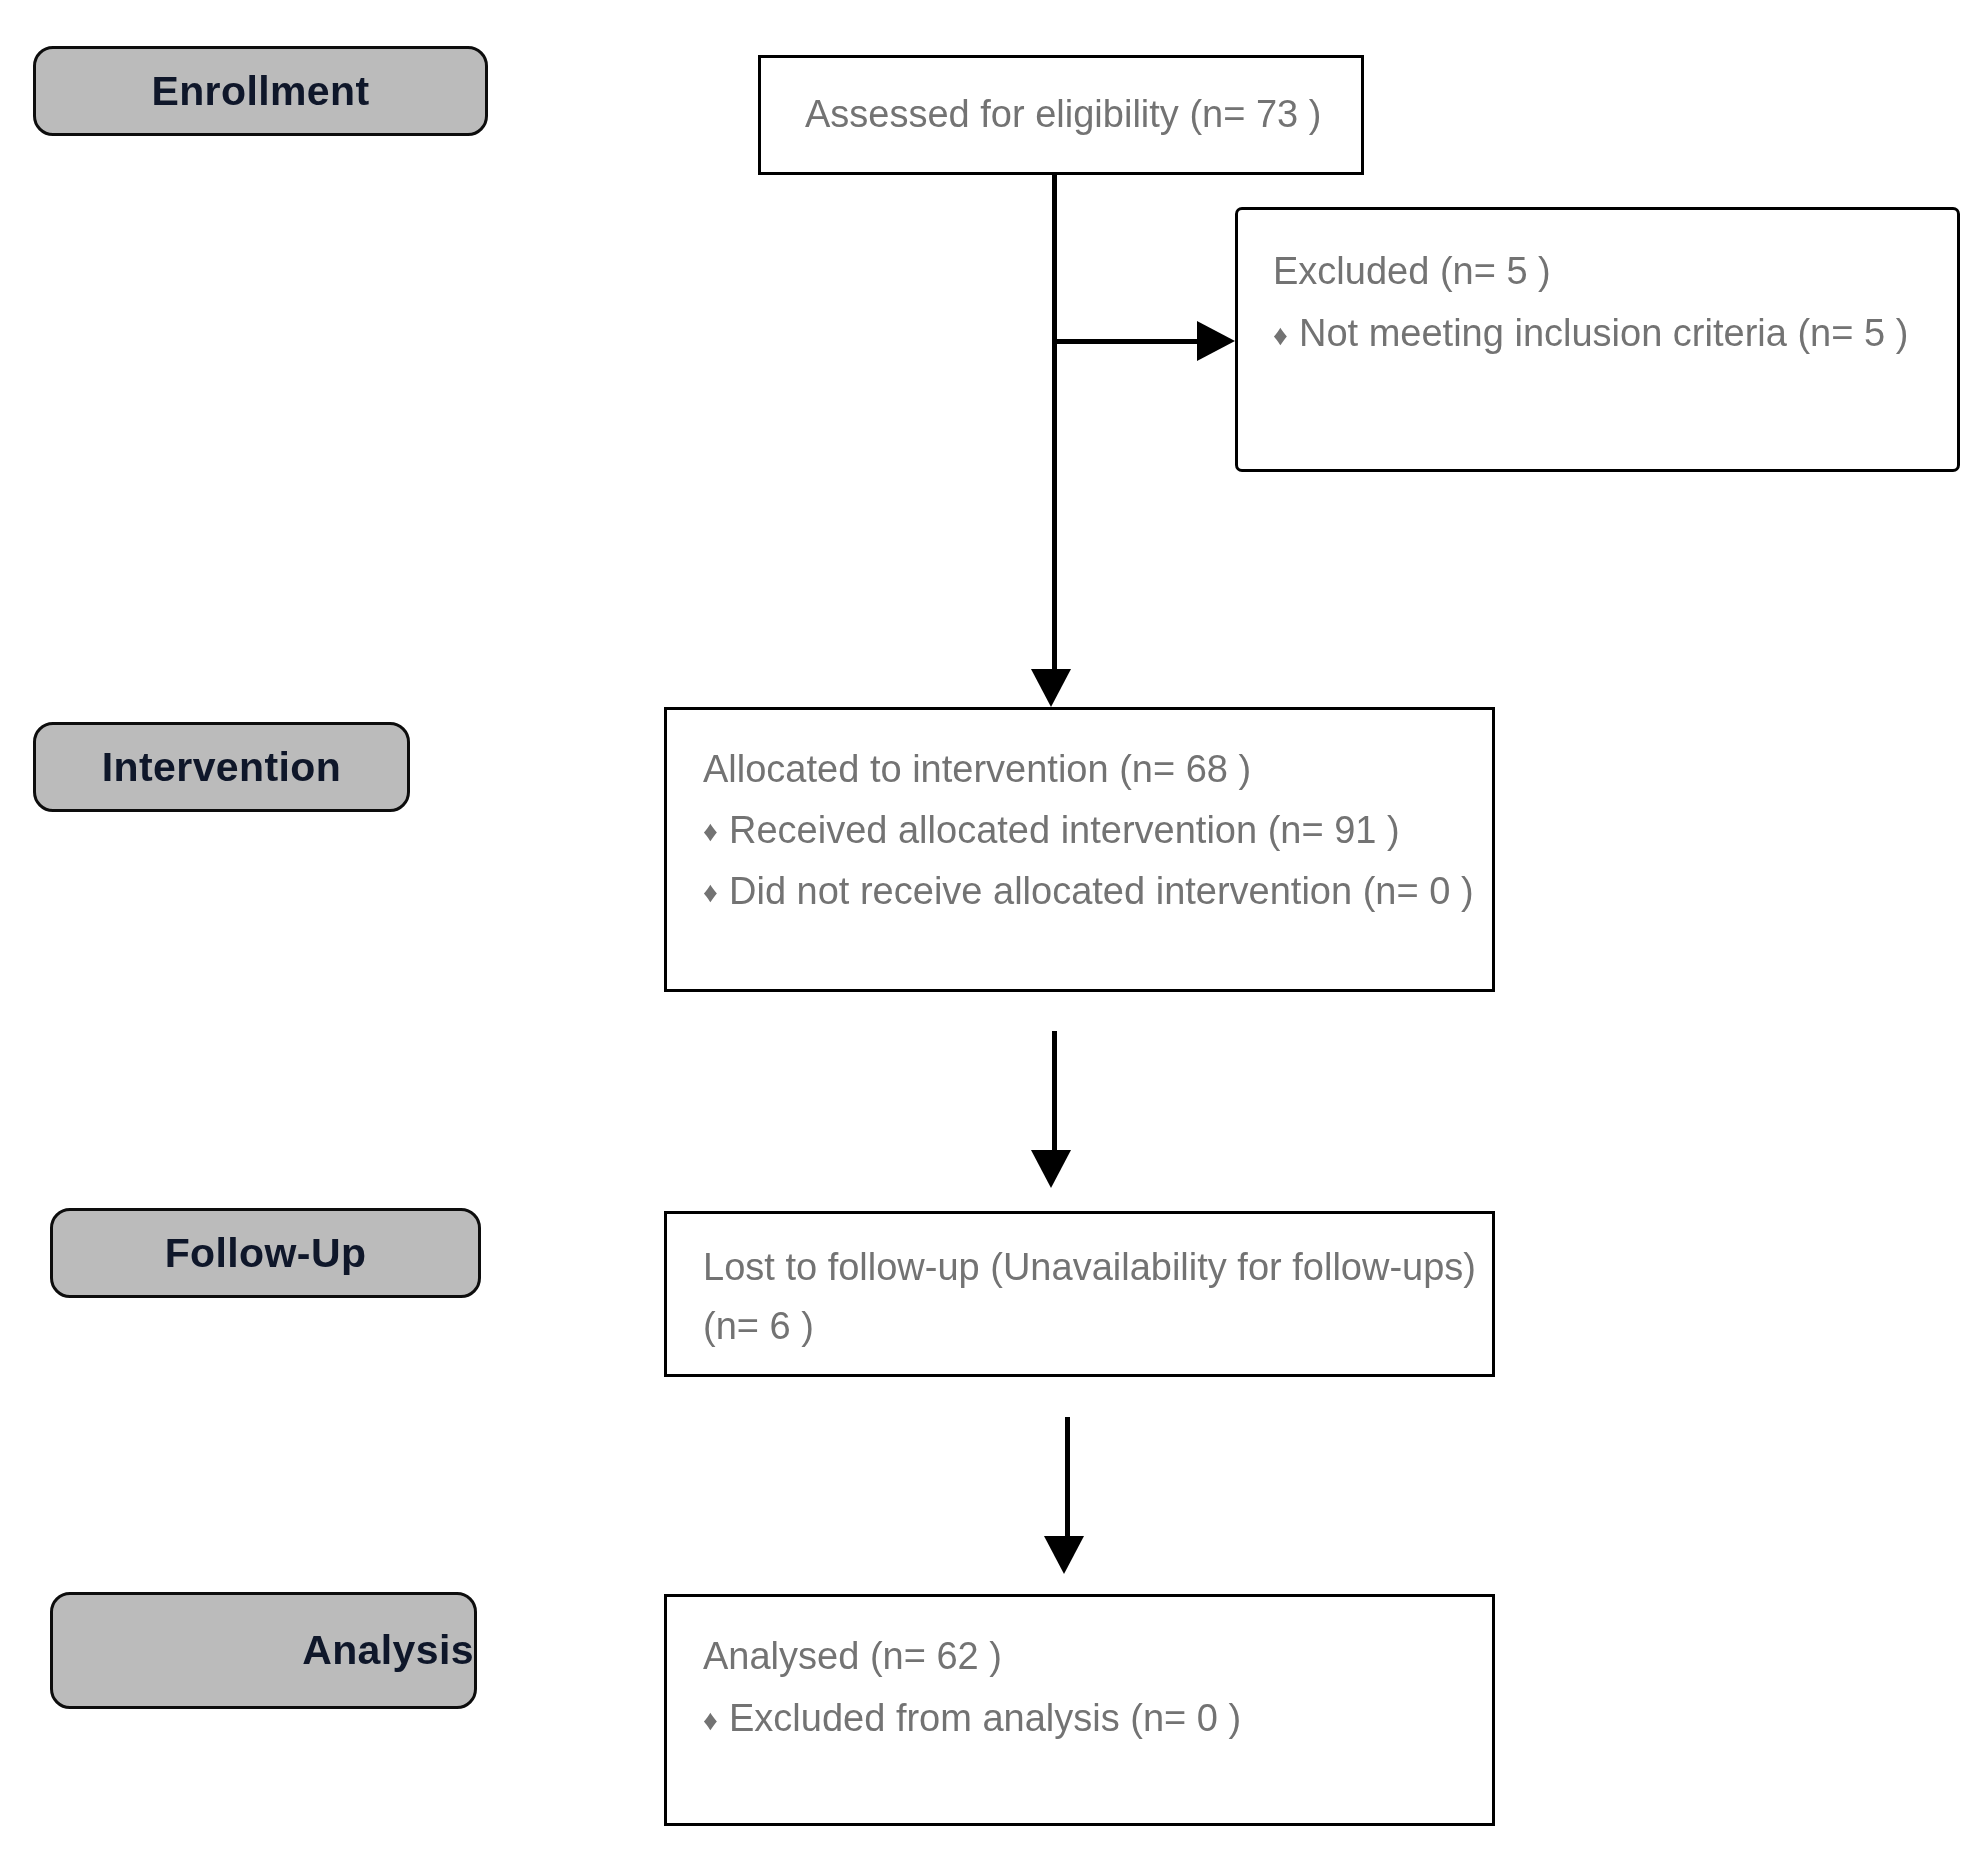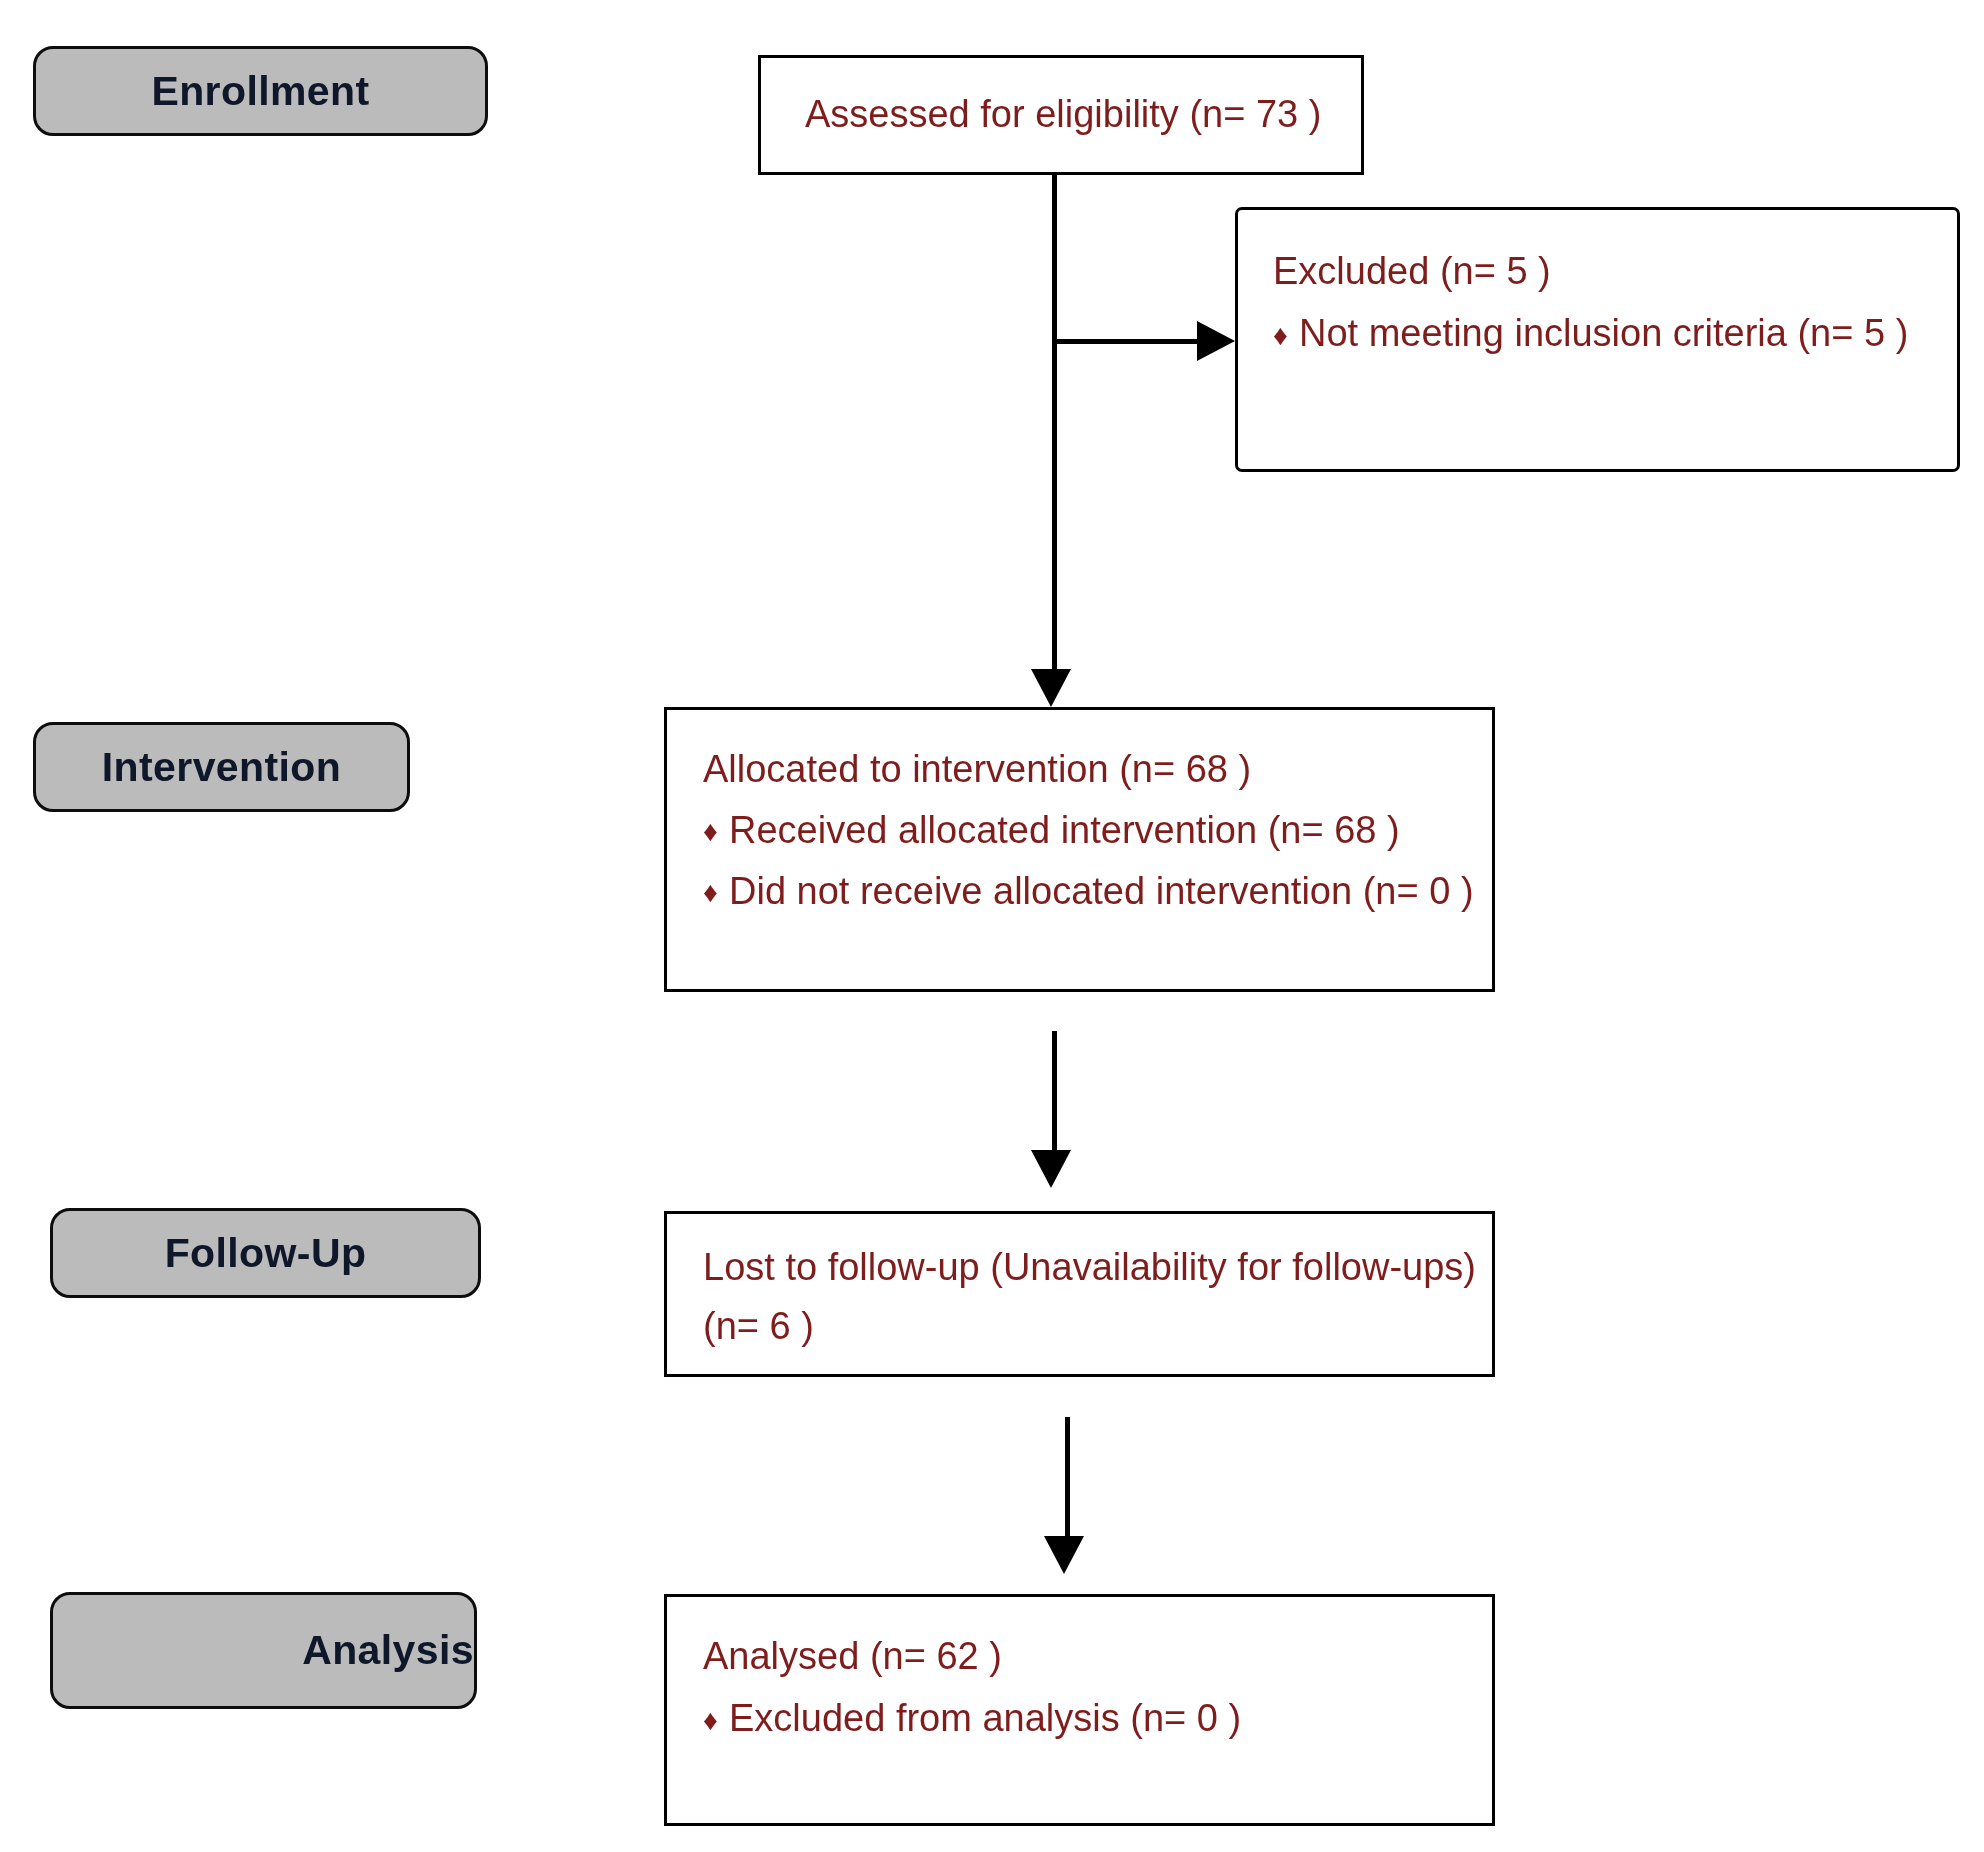--- a/index.html
+++ b/index.html
@@ -35,21 +35,21 @@
     line-height: 1;
     user-select: none;
   }
 
   
   .flow-box {
     position: absolute;
     box-sizing: border-box;
     background: #ffffff;
     border: 3.8px solid #000000;
-    color: #7f1d1d;
+    color: #737373;
     font-size: 38px;
     line-height: 1.28;
   }
   .box-line {
     white-space: nowrap;
   }
   .bullet-line {
     display: block;
     white-space: nowrap;
   }
@@ -127,21 +127,21 @@
       <div class="bullet-line" style="margin-top:13.7px;">
         <span class="dia">♦</span><span>Not meeting inclusion criteria (n= 5 )</span>
       </div>
     </div>
   </div>
 
   <div class="flow-box" style="left:664px; top:707px; width:831px; height:285px;">
     <div class="tb" style="left:36px; top:35px; width:778px;">
       <div class="box-line">Allocated to intervention (n= 68 )</div>
       <div class="bullet-line" style="margin-top:12.2px;">
-        <span class="dia">♦</span><span>Received allocated intervention (n= 68 )</span>
+        <span class="dia">♦</span><span>Received allocated intervention (n= 91 )</span>
       </div>
       <div class="bullet-line" style="margin-top:12.2px;">
         <span class="dia">♦</span><span>Did not receive allocated intervention (n= 0 )</span>
       </div>
     </div>
   </div>
 
   <div class="flow-box" style="left:664px; top:1211px; width:831px; height:166px;">
     <div class="tb" style="left:36px; top:29px; width:770px;">
       <div class="box-line">Lost to follow-up (Unavailability for follow-ups)</div>

